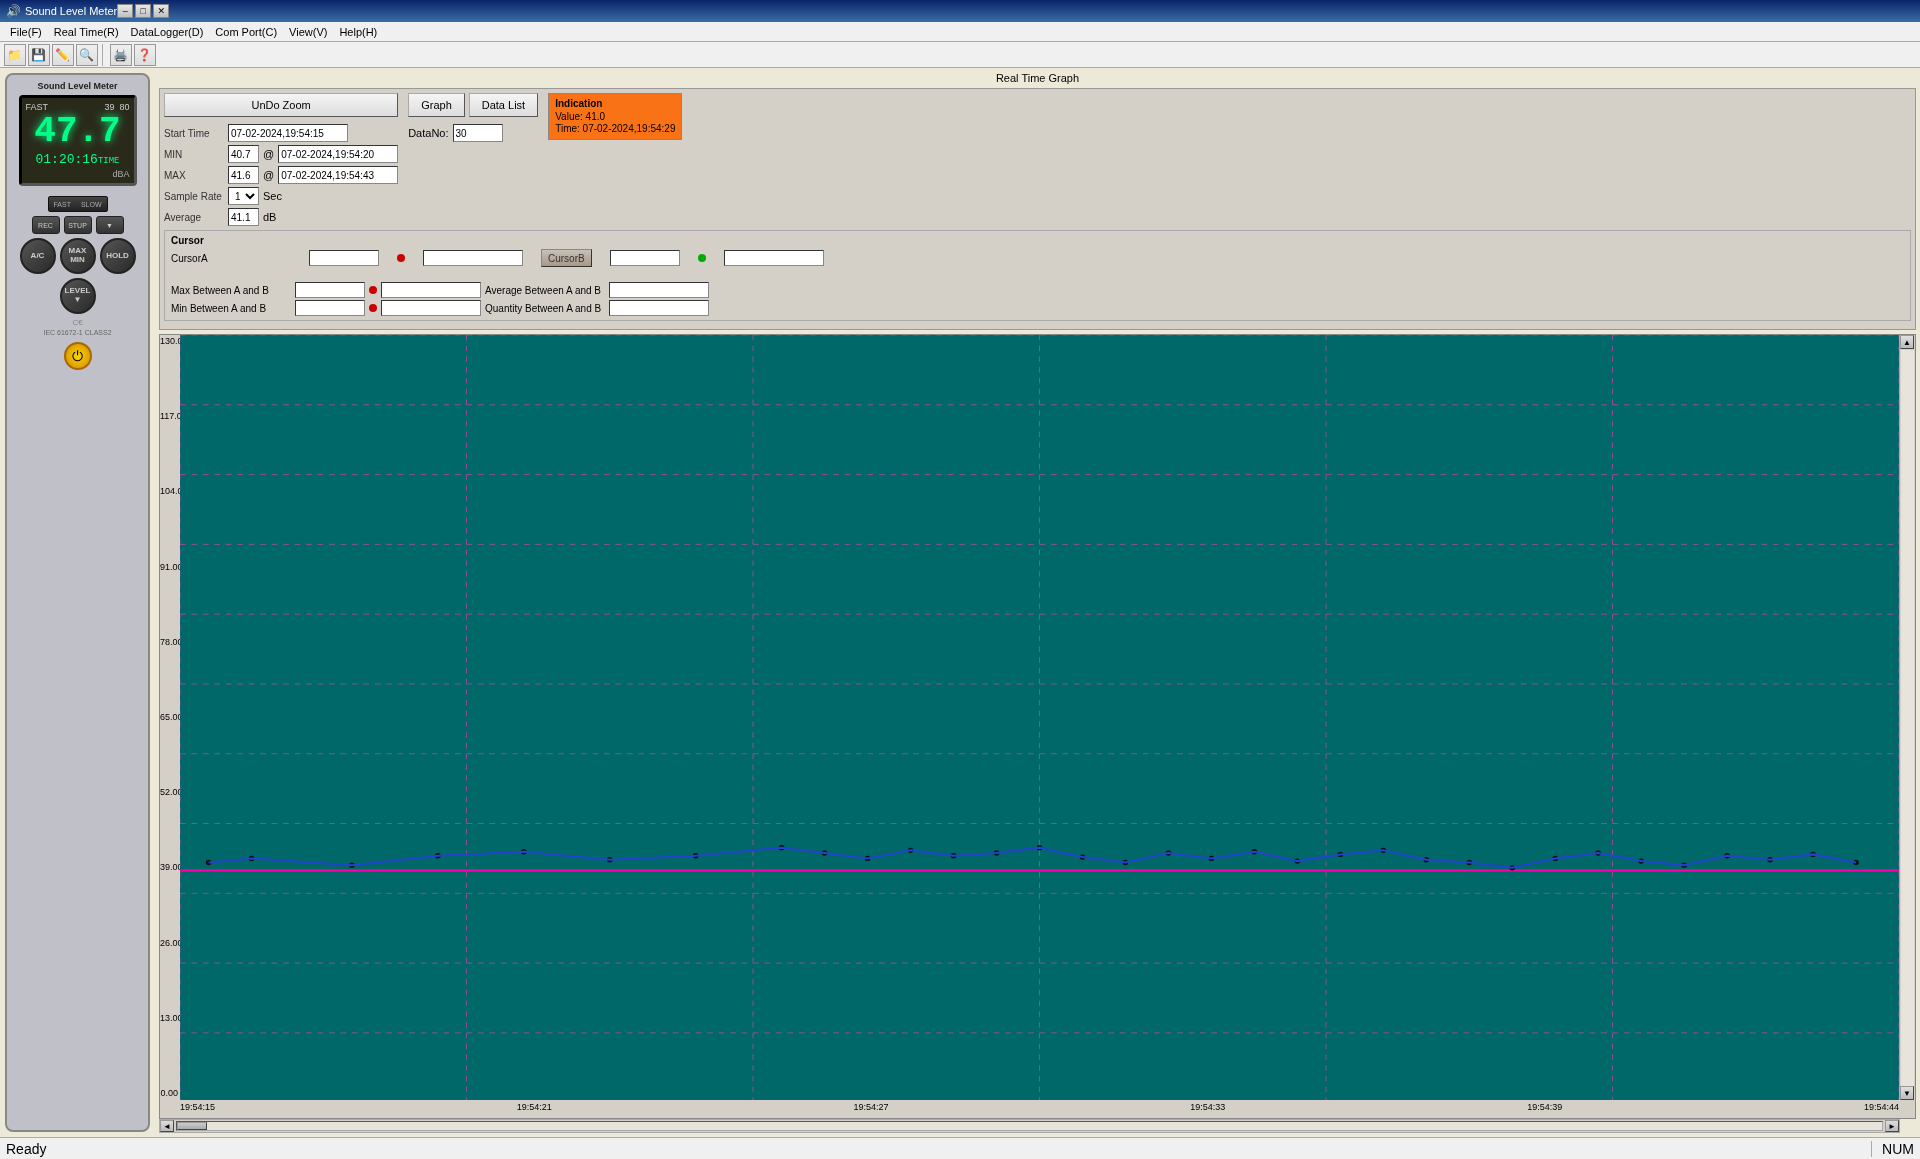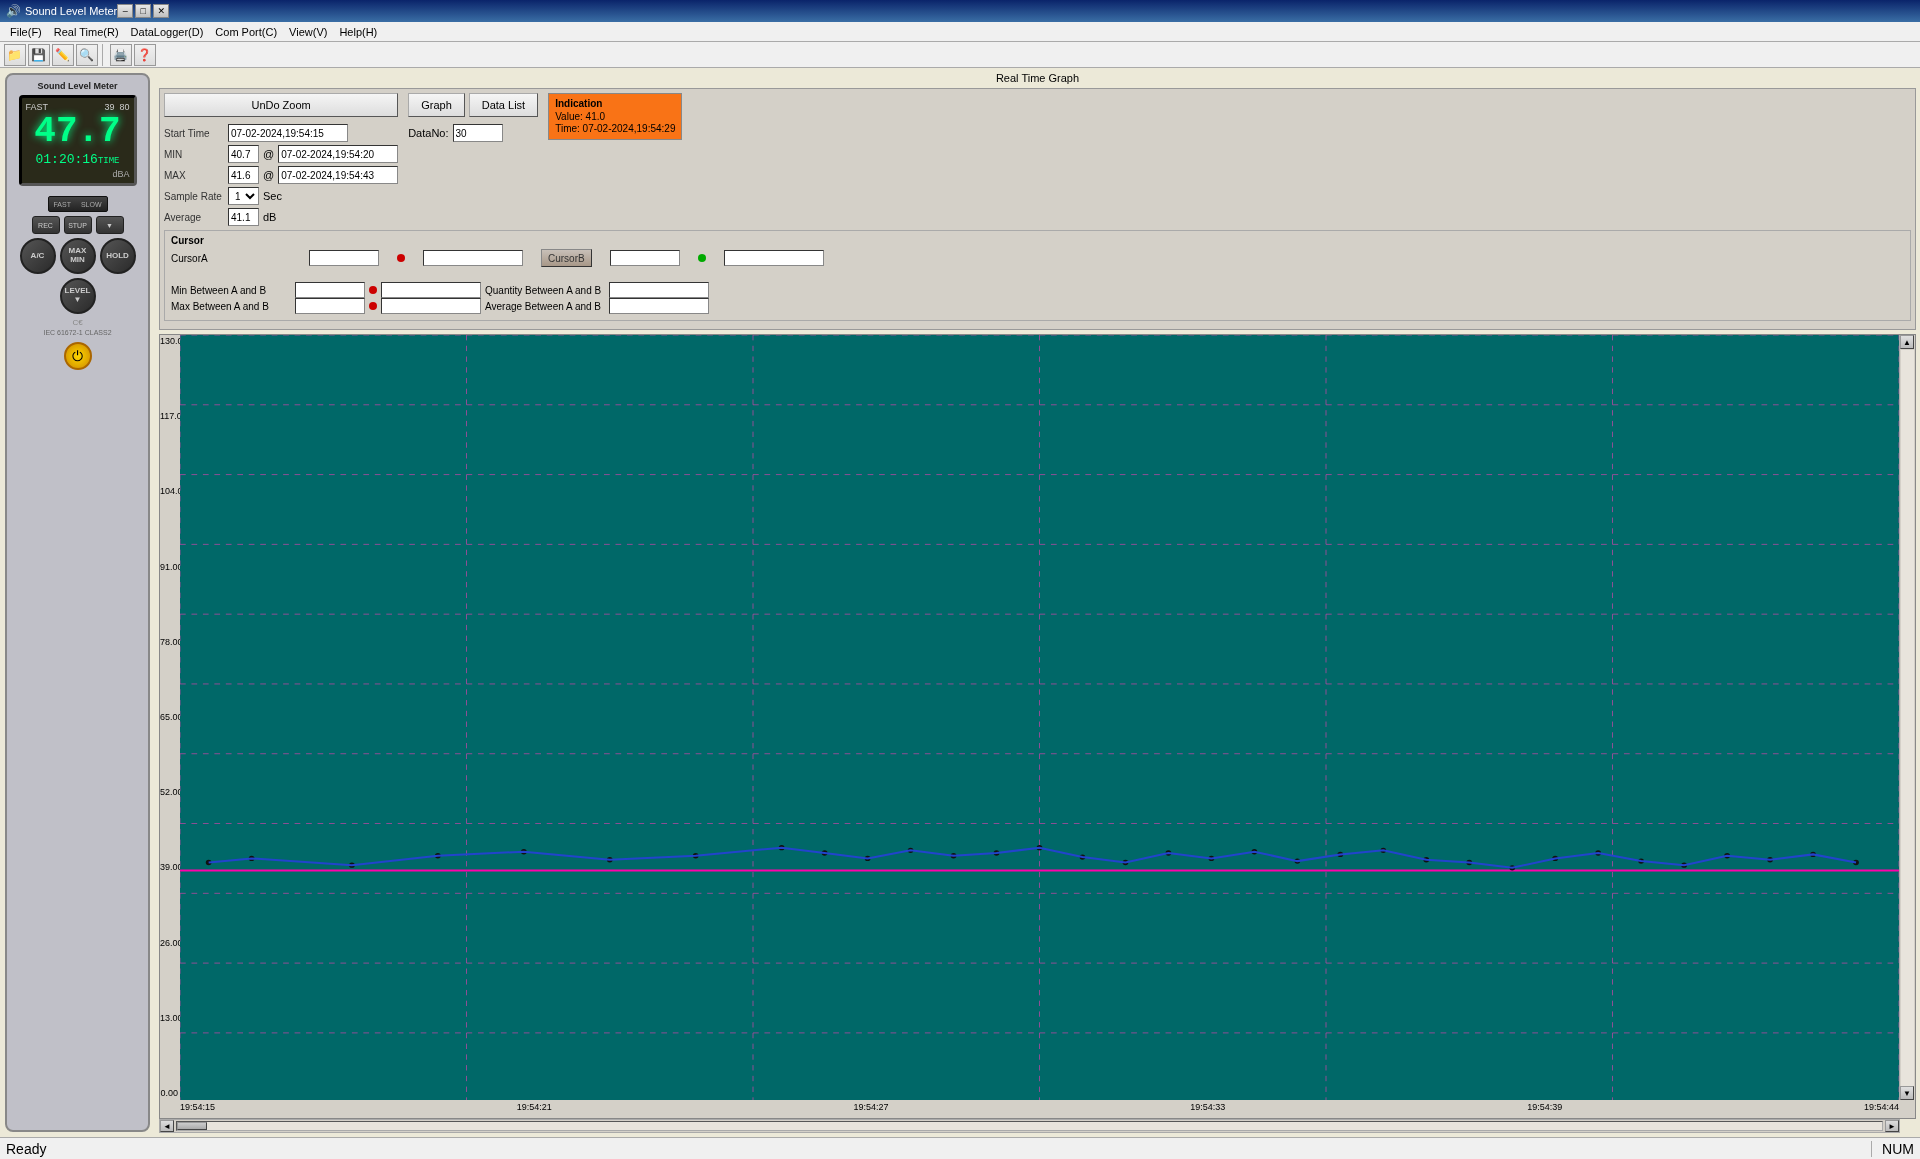--- a/index.html
+++ b/index.html
@@ -424,34 +424,34 @@
         <div style="display:flex; gap:18px; align-items:center; margin-bottom:15px;">
           <span class="cursor-label">CursorA</span>
           <input class="cursor-input" readonly="" style="">
           <span class="cursor-dot cursor-dot-red"></span>
           <input class="cursor-input" style="width: 100px;" readonly="">
           <button class="cursor-btn">CursorB</button>
           <input class="cursor-input" readonly="" style="">
           <span class="cursor-dot cursor-dot-green"></span>
           <input class="cursor-input" style="width: 100px;" readonly="">
         </div>
+        <div style="display:flex; gap:4px; align-items:center; margin-bottom:2px;">
+          <span class="cursor-label">Max Between A and B</span>
+          <input class="cursor-input" readonly="" style="">
+          <span class="cursor-dot cursor-dot-red"></span>
+          <input class="cursor-input" style="width: 100px;" readonly="">
+          <span class="cursor-label">Average Between A and B</span>
+          <input class="cursor-input" style="width: 100px;" readonly="">
+        </div>
         <div style="display:flex; gap:4px; align-items:center;">
           <span class="cursor-label">Min Between A and B</span>
           <input class="cursor-input" readonly="" style="">
           <span class="cursor-dot cursor-dot-red"></span>
           <input class="cursor-input" style="width: 100px;" readonly="">
           <span class="cursor-label">Quantity Between A and B</span>
-          <input class="cursor-input" style="width: 100px;" readonly="">
-        </div>
-        <div style="display:flex; gap:4px; align-items:center; margin-bottom:2px;">
-          <span class="cursor-label">Max Between A and B</span>
-          <input class="cursor-input" readonly="" style="">
-          <span class="cursor-dot cursor-dot-red"></span>
-          <input class="cursor-input" style="width: 100px;" readonly="">
-          <span class="cursor-label">Average Between A and B</span>
           <input class="cursor-input" style="width: 100px;" readonly="">
         </div>
       </div>
     </div>
 
     <div id="graph-container" style="flex:1; position:relative; margin-top:4px; overflow:hidden; border:1px solid #888;">
 
       <div id="y-axis">
         <span class="y-label">130.00</span>
         <span class="y-label">117.00</span>

